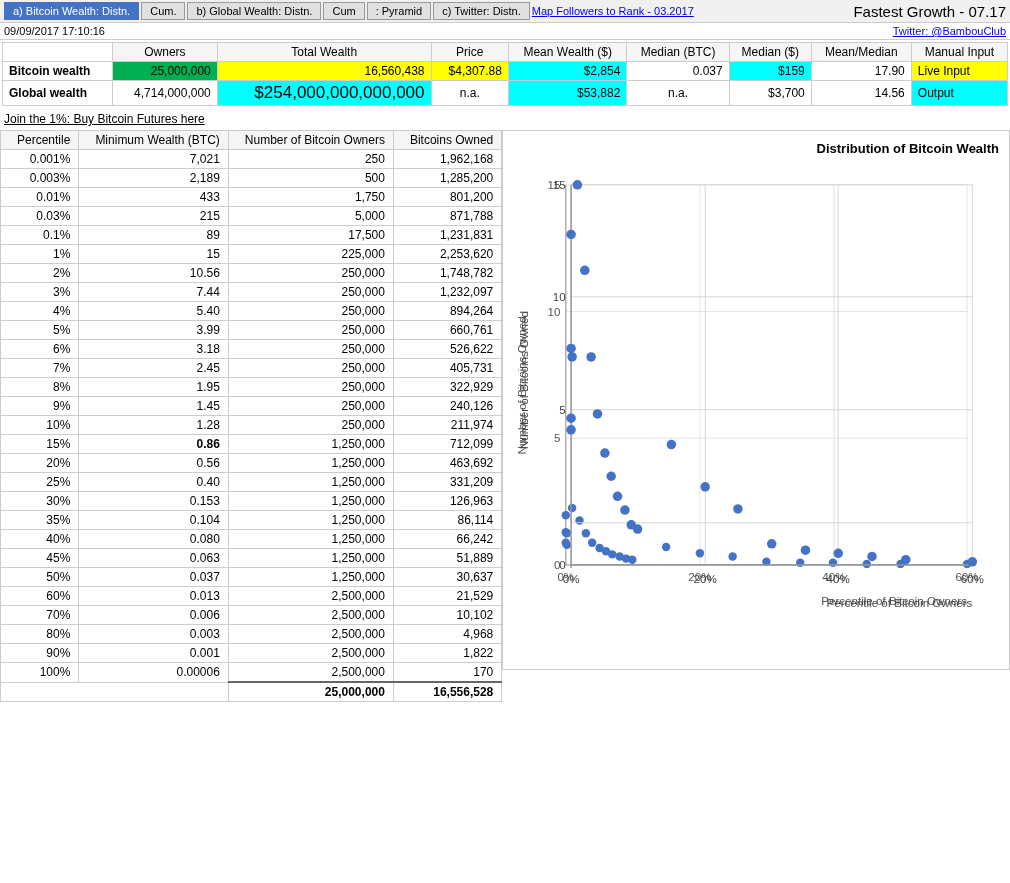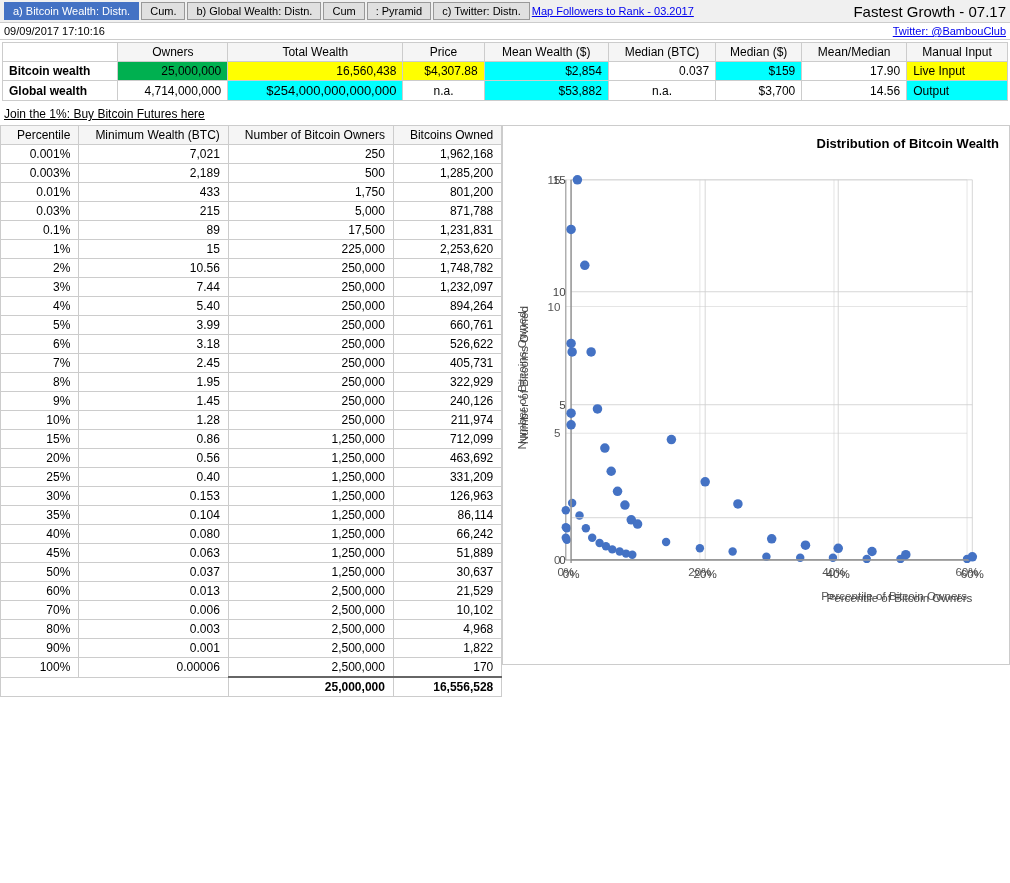--- a/index.html
+++ b/index.html
@@ -195,21 +195,21 @@
         <td class="yellow-bg" style="text-align:right;">$4,307.88</td>
         <td class="cyan-bg" style="text-align:right;">$2,854</td>
         <td style="text-align:right;">0.037</td>
         <td class="cyan-bg" style="text-align:right;">$159</td>
         <td style="text-align:right;">17.90</td>
         <td class="live-yellow">Live Input</td>
       </tr>
       <tr>
         <td class="label-cell">Global wealth</td>
         <td style="text-align:right;">4,714,000,000</td>
-        <td class="cyan-bg" style="text-align:right; font-size:13px;">$254,000,000,000,000</td>
+        <td class="cyan-bg" style="text-align:right; font-size:17px;">$254,000,000,000,000</td>
         <td style="text-align:center;">n.a.</td>
         <td class="cyan-bg" style="text-align:right;">$53,882</td>
         <td style="text-align:center;">n.a.</td>
         <td style="text-align:right;">$3,700</td>
         <td style="text-align:right;">14.56</td>
         <td class="output-cyan">Output</td>
       </tr>
     </tbody>
   </table>
 </div>
@@ -313,21 +313,21 @@
       <td style="text-align:right;">240,126</td>
     </tr>
         <tr>
       <td style="text-align:right;">10%</td>
       <td style="text-align:right;">1.28</td>
       <td style="text-align:right;">250,000</td>
       <td style="text-align:right;">211,974</td>
     </tr>
         <tr>
       <td style="text-align:right;">15%</td>
-      <td style="text-align:right;">0.86</td>
+      <td style="text-align:right;font-weight:bold;">0.86</td>
       <td style="text-align:right;">1,250,000</td>
       <td style="text-align:right;">712,099</td>
     </tr>
         <tr>
       <td style="text-align:right;">20%</td>
       <td style="text-align:right;">0.56</td>
       <td style="text-align:right;">1,250,000</td>
       <td style="text-align:right;">463,692</td>
     </tr>
         <tr>

